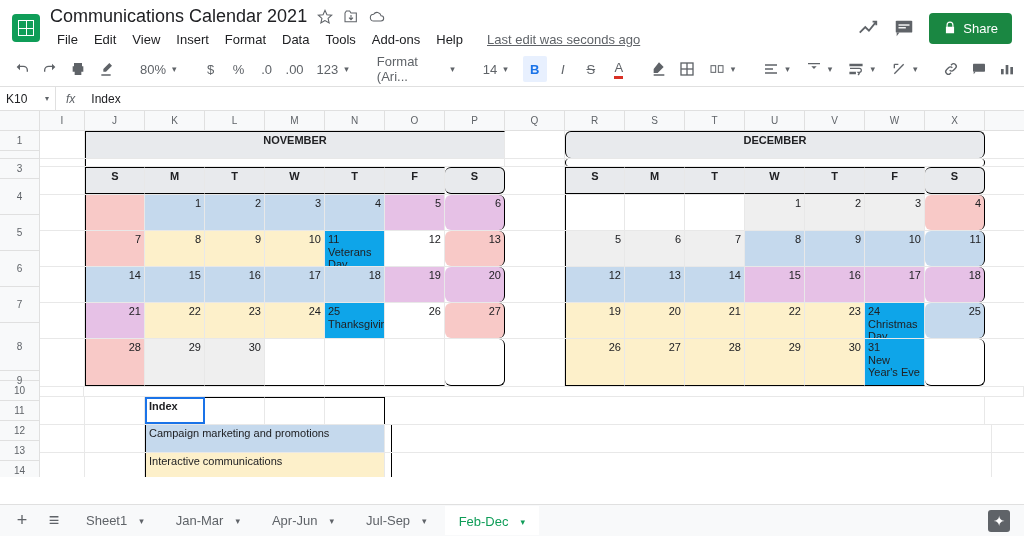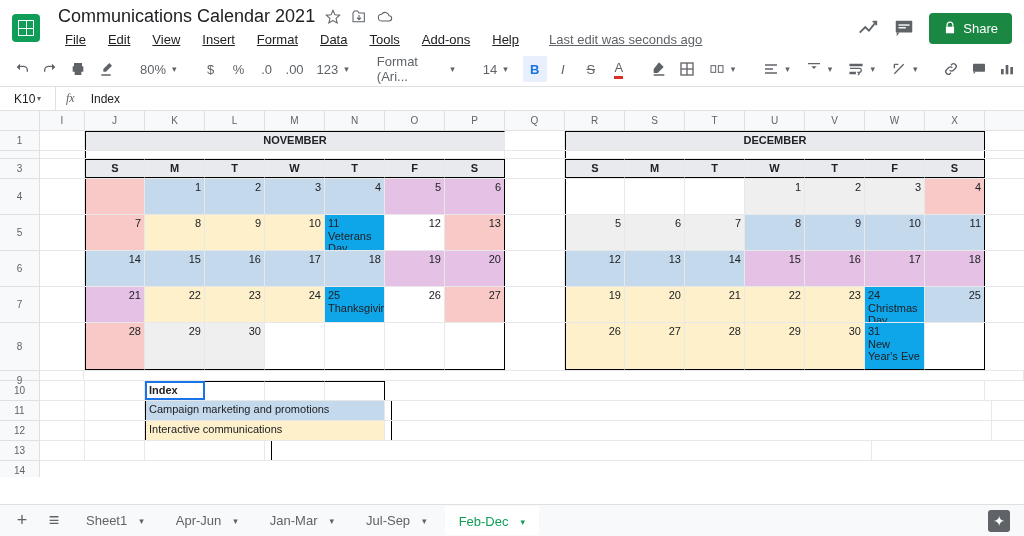--- a/index.html
+++ b/index.html
@@ -1,53 +1,53 @@
 <!DOCTYPE html>
 <html><head>
 <meta charset="utf-8">
 <style>
   * { box-sizing: border-box; margin: 0; padding: 0; }
   body { font-family: Arial, sans-serif; font-size: 13px; color: #202124; background: #fff; overflow: hidden; }
   .header { display: flex; align-items: center; padding: 6px 12px 2px 12px; }
   .logo { width: 28px; height: 28px; background: #0f9d58; border-radius: 4px; display: flex; align-items: center; justify-content: center; margin-right: 10px; }
   .logo-inner { width: 16px; height: 16px; background: #fff; display: grid; grid-template-columns: 1fr 1fr; grid-template-rows: 1fr 1fr; gap: 1px; padding: 1px; }
   .logo-cell { background: #0f9d58; }
-  .title-block { flex: 1; margin-left: 8px; }
+  .title-block { flex: 1; }
   .title-row { display: flex; align-items: center; gap: 10px; }
   .doc-title { font-size: 18px; color: #202124; }
   .title-ic { width: 16px; height: 16px; fill: #5f6368; stroke: #5f6368; cursor: pointer; }
-  .menubar { display: flex; gap: 8px; margin-top: 2px; font-size: 13px; color: #202124; align-items: center; text-decoration: underline; }
+  .menubar { display: flex; gap: 2px; margin-top: 2px; font-size: 13px; color: #202124; align-items: center; }
   .menubar span { padding: 3px 7px; cursor: pointer; border-radius: 3px; }
   .last-edit { color: #5f6368; text-decoration: underline; margin-left: 8px; font-size: 13px; cursor: pointer; }
   .header-right { display: flex; align-items: center; gap: 14px; }
   .hr-icon { width: 22px; height: 22px; fill: #5f6368; cursor: pointer; }
   .share-btn { background: #1a8742; color: #fff; padding: 8px 14px; border-radius: 4px; font-size: 13px; font-weight: 500; display: flex; align-items: center; gap: 6px; cursor: pointer; }
   .toolbar { display: flex; align-items: center; padding: 4px 10px; border-bottom: 1px solid #e0e0e0; gap: 4px; font-size: 13px; color: #5f6368; }
   .tb-btn { min-width: 24px; height: 26px; display: flex; align-items: center; justify-content: center; padding: 0 4px; cursor: pointer; border-radius: 2px; }
   .tb-sep { width: 1px; height: 20px; background: #e0e0e0; margin: 0 4px; }
   .tb-dd { display: flex; align-items: center; gap: 2px; padding: 0 6px; height: 26px; cursor: pointer; }
   .tb-dd::after { content: '▾'; font-size: 9px; margin-left: 4px; color: #5f6368; }
   .tb-bold { font-weight: bold; color: #1a73e8; background: #e8f0fe; border-radius: 2px; }
   .tb-color-under { border-bottom: 3px solid #d93025; padding-bottom: 1px; }
   .namebox-row { display: flex; align-items: center; border-bottom: 1px solid #e0e0e0; height: 24px; }
-  .namebox { width: 56px; padding: 0 14px; font-size: 12px; border-right: 1px solid #e0e0e0; height: 100%; display: flex; align-items: center; }
+  .namebox { width: 56px; padding: 0 6px; font-size: 12px; border-right: 1px solid #e0e0e0; height: 100%; display: flex; align-items: center; }
   .namebox::after { content: '▾'; font-size: 8px; margin-left: auto; color: #5f6368; }
-  .fx { padding: 0 10px; font-style: italic; color: #5f6368; font-size: 12px; font-family: Liberation Serif, serif; }
+  .fx { padding: 0 10px; font-style: italic; color: #5f6368; font-size: 12px; }
   .formula { flex: 1; padding: 0 6px; font-size: 12px; }
   .grid-wrap { display: flex; height: calc(536px - 170px); overflow: hidden; }
   .row-hdrs { width: 40px; background: #f8f9fa; border-right: 1px solid #e0e0e0; }
   .rh { height: 20px; border-bottom: 1px solid #e0e0e0; text-align: center; font-size: 10px; color: #5f6368; line-height: 20px; }
   .rh.tall { height: 36px; line-height: 36px; }
   .rh.vt { height: 48px; line-height: 48px; }
   .grid { flex: 1; position: relative; overflow: hidden; }
   .col-hdrs { display: flex; height: 20px; background: #f8f9fa; border-bottom: 1px solid #e0e0e0; }
   .ch { width: 60px; border-right: 1px solid #e0e0e0; text-align: center; font-size: 10px; color: #5f6368; line-height: 20px; }
   .ch.narrow { width: 45px; }
   .sheet { position: relative; }
-  .srow { display: flex; height: 20px; border-bottom: 1px solid #e8e8e8; }
+  .srow { display: flex; height: 28px; border-bottom: 1px solid #e8e8e8; }
   .srow.tall { height: 36px; }
   .srow.vt { height: 48px; }
   .cell { width: 60px; border-right: 1px solid #e8e8e8; font-size: 11px; padding: 2px 3px; text-align: right; overflow: hidden; white-space: nowrap; }
   .cell.narrow { width: 45px; }
   .cell.tl { text-align: left; }
   .cell.bold { font-weight: bold; }
   .c-head { background: #e8eaed; font-weight: bold; text-align: center; }
   .c-pink { background: #f8c9c7; }
   .c-blue { background: #c5d9ed; }
   .c-yellow { background: #fdf0ca; }
@@ -56,21 +56,21 @@
   .c-grey { background: #efefef; }
   .dh { background: #e8eaed; font-weight: bold; text-align: center; font-size: 11px; border-bottom: 1.5px solid #000; border-top: 1.5px solid #000;}
   .tabs { position: absolute; bottom: 0; left: 0; right: 0; height: 32px; background: #f8f9fa; border-top: 1px solid #e0e0e0; display: flex; align-items: center; padding: 0 8px; gap: 4px; font-size: 13px; }
   .tabs .plus, .tabs .menu { width: 28px; text-align: center; color: #5f6368; font-size: 18px; cursor: pointer; }
   .tab { padding: 6px 14px 6px 14px; color: #5f6368; cursor: pointer; display: flex; align-items: center; gap: 6px; }
   .tab.active { color: #0f9d58; background: #fff; border-top: 2px solid transparent; font-weight: 500; }
   .tab::after { content: '▾'; font-size: 9px; margin-left: 6px; }
   .tab.active::after { color: #0f9d58; }
   .explore { margin-left: auto; width: 22px; height: 22px; background: #5f6368; border-radius: 3px; cursor: pointer; margin-right: 6px; display:flex; align-items:center; justify-content:center; color:#fff; font-size:14px;}
   .nov-border-l { border-left: 1.5px solid #000; }
-  .nov-border-r { border-right: 1.5px solid #000; }
+  .nov-border-r { border-right: 1.5px solid #000; border-radius: 6px; }
   .nov-border-b { border-bottom: 1.5px solid #000; }
   .nov-border-t { border-top: 1.5px solid #000; }
   .sel { outline: 2px solid #1a73e8; outline-offset: -2px; }
   .multi { white-space: normal; line-height: 1.15; }
   .legend-border-l { border-left: 1.5px solid #000; }
   .legend-border-r { border-right: 1.5px solid #000; }
   .legend-border-t { border-top: 1.5px solid #000; }
   svg.ti { width: 16px; height: 16px; fill: #5f6368; }
 </style>
 </head>
@@ -444,18 +444,18 @@
       </div>
 
     </div>
   </div>
 </div>
 
 <div class="tabs">
   <div class="plus">+</div>
   <div class="menu">≡</div>
   <div class="tab">Sheet1</div>
+  <div class="tab">Jan-Mar</div>
   <div class="tab">Apr-Jun</div>
-  <div class="tab">Jan-Mar</div>
   <div class="tab">Jul-Sep</div>
   <div class="tab active">Feb-Dec</div>
   <div class="explore">✦</div>
 </div>
 
 </body></html>

